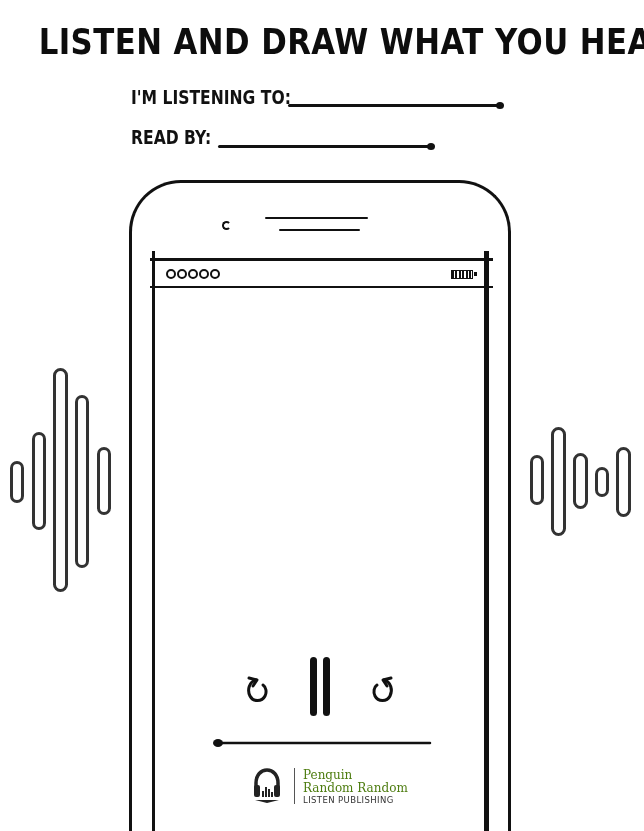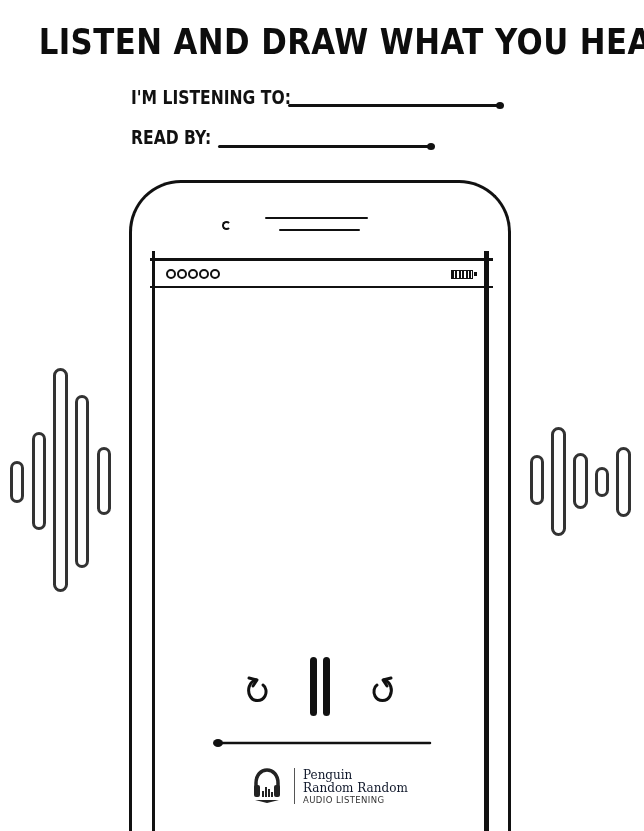--- a/index.html
+++ b/index.html
@@ -39,21 +39,21 @@
       position: absolute; top: 269px;
     }
     .bar-outline {
       position: absolute; border: 3px solid #333; border-radius: 9px;
       box-sizing: border-box; background: #fff;
     }
     .pause-bar {
       position: absolute; width: 7px; background: #111; border-radius: 4px;
     }
     .logo-text-1, .logo-text-2 {
-      font-family: "DejaVu Serif", serif; font-size: 12px; color: #0f172a;
+      font-family: "DejaVu Serif", serif; font-size: 12px; color: #4d7c0f;
       line-height: 12px; white-space: nowrap;
     }
     .logo-text-3 {
       font-family: "DejaVu Sans", sans-serif; font-size: 8.5px; color: #333;
       letter-spacing: 0.4px; white-space: nowrap;
     }
   </style>
 </head>
 <body>
 
@@ -128,13 +128,13 @@
   <rect x="22" y="18" width="6" height="12" rx="2" fill="#222"></rect>
   <rect x="10" y="24" width="2" height="6" fill="#222"></rect>
   <rect x="13" y="20" width="2" height="10" fill="#222"></rect>
   <rect x="16" y="22" width="2" height="8" fill="#222"></rect>
   <rect x="19" y="25" width="2" height="5" fill="#222"></rect>
   <path d="M3 33 L15 33 L15 36 Z M27 33 L15 33 L15 36 Z" fill="#222"></path>
 </svg>
 <div class="abs" style="left:294px; top:768px; width:1px; height:36px; background:#555;"></div>
 <div class="abs logo-text-1" style="left:303px; top:769px;">Penguin</div>
 <div class="abs logo-text-2" style="left:303px; top:782px;">Random Random</div>
-<div class="abs logo-text-3" style="left:303px; top:795px;">AUDIO LISTENING</div>
+<div class="abs logo-text-3" style="left:303px; top:795px;">LISTEN PUBLISHING</div>
 
 </body></html>

